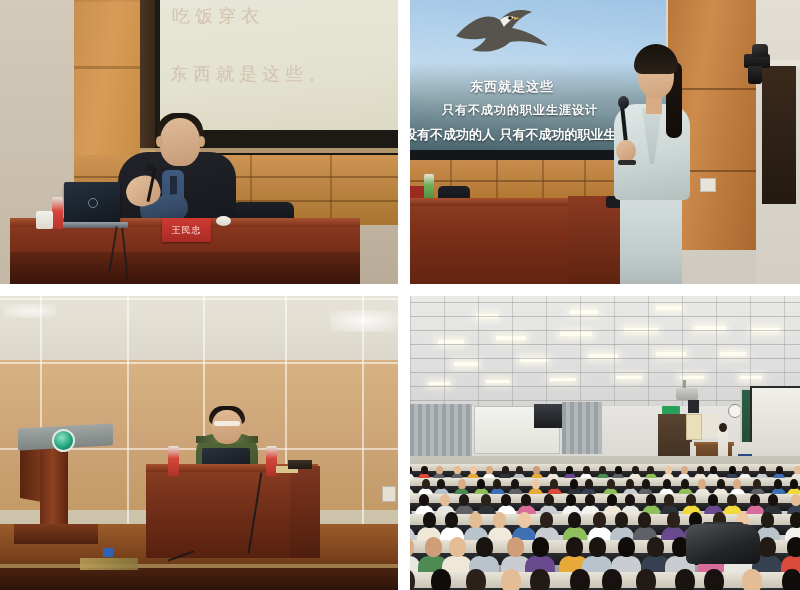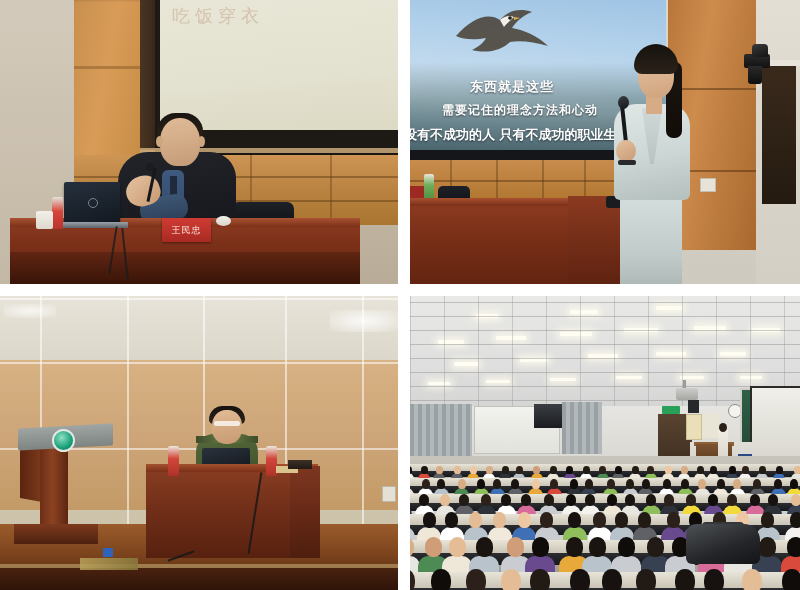--- a/index.html
+++ b/index.html
@@ -324,20 +324,21 @@
 
   <div class="photo" id="cell-tl">
     <div class="layer" id="tl-wall"></div>
     <div class="layer" id="tl-wallpanel"></div>
     <div class="layer" id="tl-wood-upper"></div>
     <div class="layer" id="tl-wood-seam"></div>
     <div class="layer" id="tl-wood-dark"></div>
     <div class="layer" id="tl-screenframe"></div>
     <div class="layer" id="tl-screen">
       <div class="tl-slideline" id="tl-sl1">吃饭穿衣</div>
+      <div class="tl-slideline" id="tl-sl3">东西就是这些。</div>
     </div>
     <div class="layer" id="tl-screenbar"></div>
     <div class="layer" id="tl-rail"></div>
     <div class="layer" id="tl-wainscot"></div>
     <div class="layer tl-wainline" id="tl-w1"></div>
     <div class="layer tl-wainline" id="tl-w2"></div>
     <div class="layer tl-wainvert" id="tl-wv1"></div>
     <div class="layer tl-wainvert" id="tl-wv2"></div>
     <div class="layer tl-wainvert" id="tl-wv3"></div>
 
@@ -377,21 +378,21 @@
       <div class="layer" id="tr-forest"></div>
       <svg class="layer" id="tr-eagle" viewBox="0 0 104 58">
         <path d="M6 30 C22 12 38 6 50 14 C58 4 70 2 82 6 C72 10 66 16 62 22
                  C74 24 88 30 98 40 C84 36 70 34 60 36 C52 44 38 48 22 44
                  C30 40 34 36 36 32 C26 34 14 34 6 30 Z" fill="#4a4238" opacity="0.88"></path>
         <path d="M50 14 C54 10 60 9 64 11 C60 15 56 18 54 21 Z" fill="#f1efe6"></path>
         <circle cx="60" cy="12" r="1.8" fill="#1a1a18"></circle>
         <path d="M64 11 L70 12 L64 14 Z" fill="#e0b444"></path>
       </svg>
       <div class="tr-slide" id="tr-s1">东西就是这些</div>
-      <div class="tr-slide" id="tr-s2">需要记住的理念方法和心动</div>
+      <div class="tr-slide" id="tr-s2">只有不成功的职业生涯设计</div>
       <div class="tr-slide" id="tr-s3">没有不成功的人  只有不成功的职业生涯设计</div>
     </div>
     <div class="layer" id="tr-screenbar"></div>
     <div class="layer" id="tr-woodwall"></div>
     <div class="layer tr-woodseam" id="tr-ws1"></div>
     <div class="layer tr-woodseam" id="tr-ws2"></div>
     <div class="layer" id="tr-wall-r"></div>
     <div class="layer" id="tr-door"></div>
     <div class="layer" id="tr-doorframe"></div>
     <div class="layer" id="tr-cam-arm"></div>

